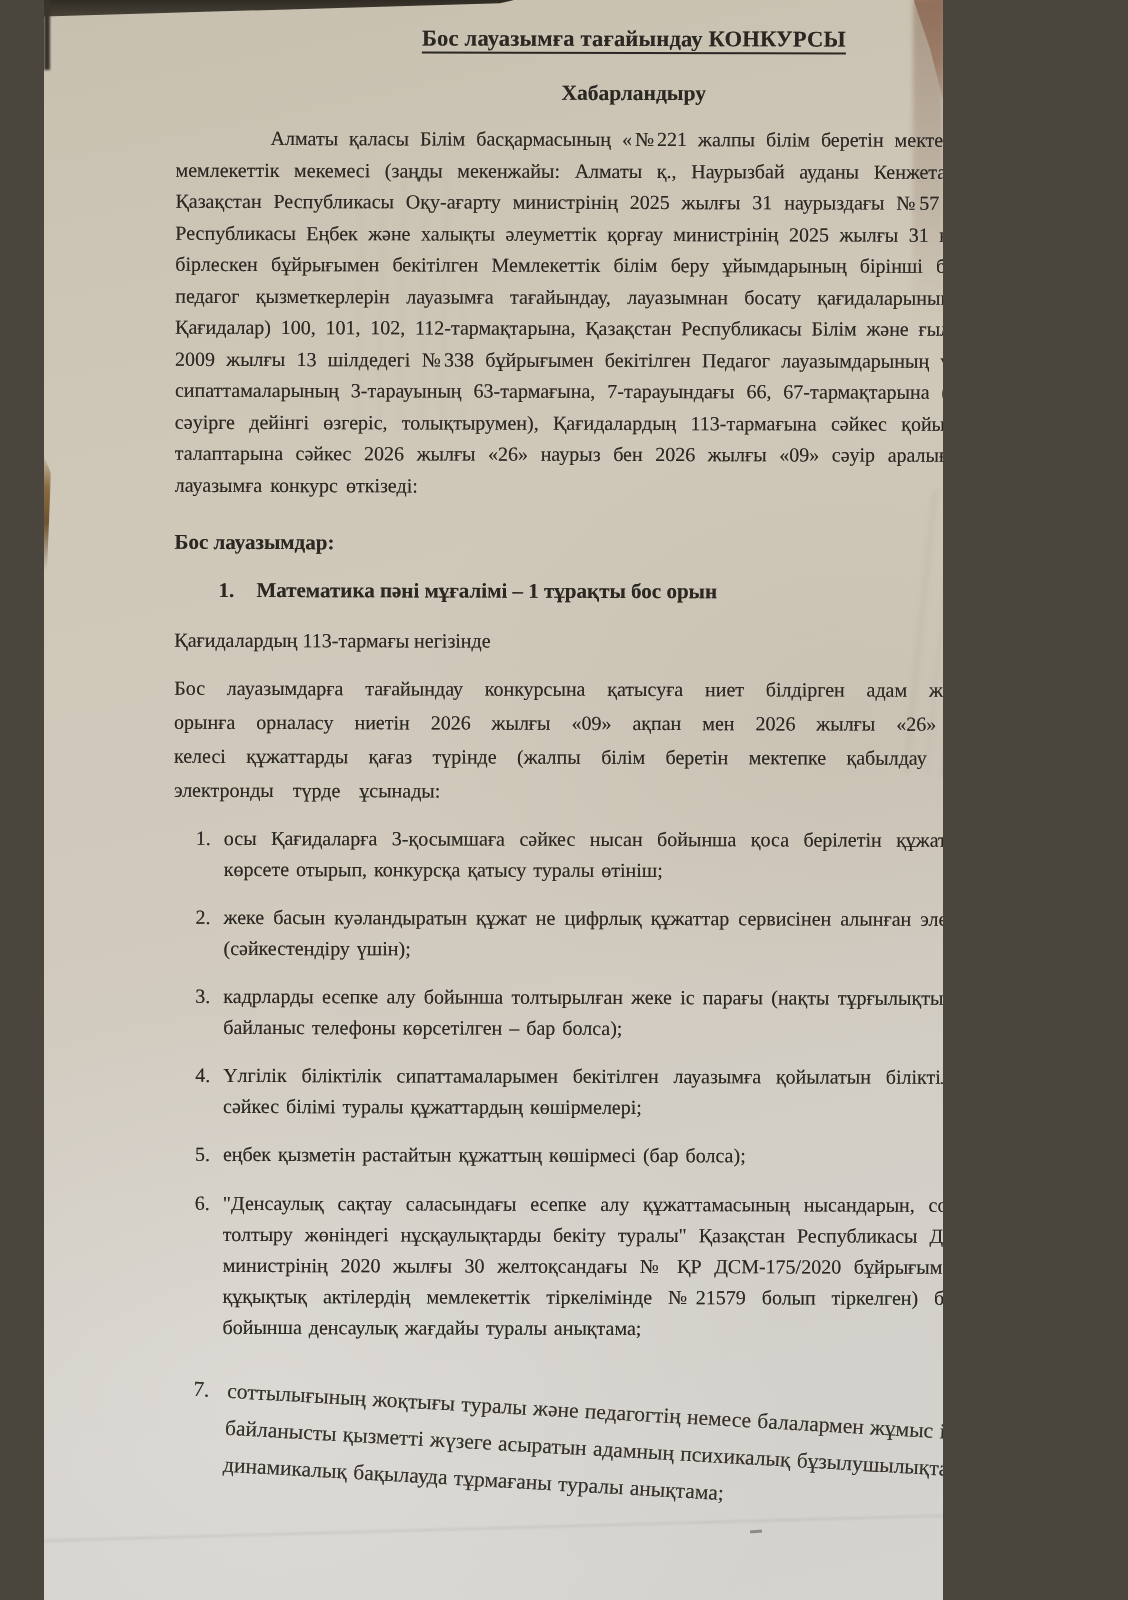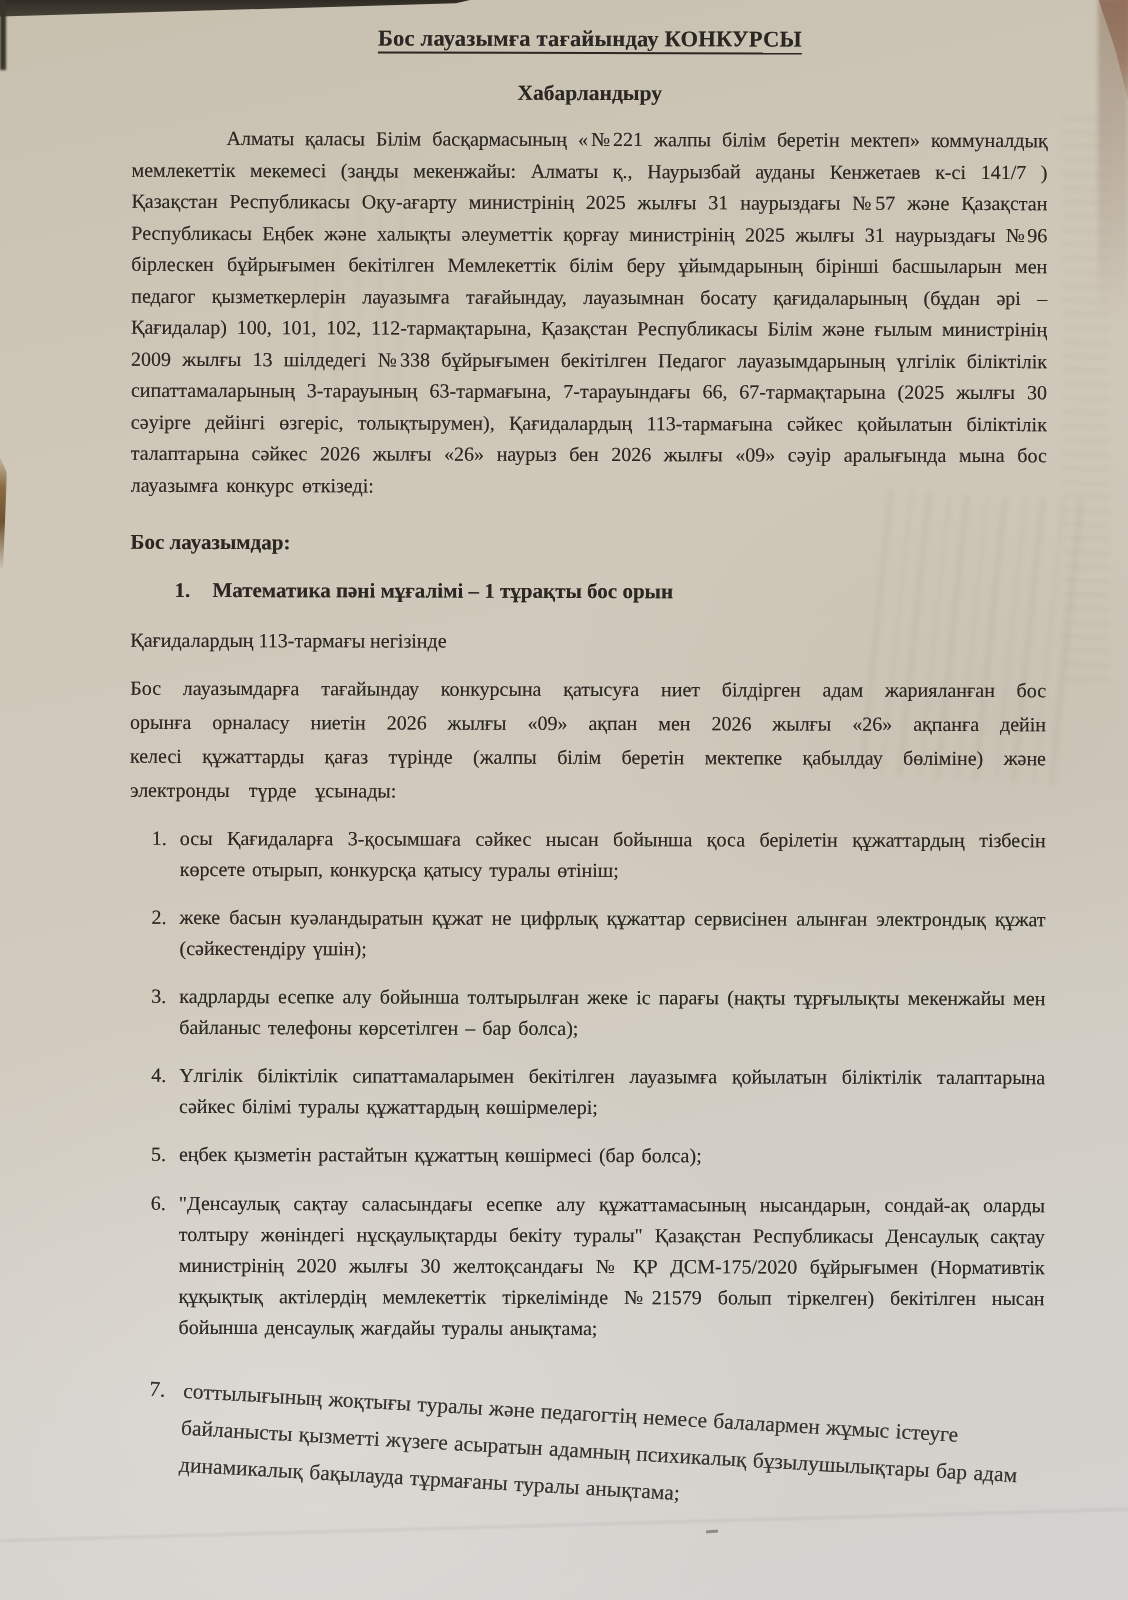--- a/index.html
+++ b/index.html
@@ -3,25 +3,26 @@
 <meta charset="utf-8">
 <style>
   html,body{margin:0;padding:0;}
   body{
     width:1128px;height:1600px;
     background:#4a463e;
     overflow:hidden;
     font-family:"Liberation Serif","DejaVu Serif",serif;
   }
   .photo{
-    position:relative;width:1128px;height:1600px;overflow:hidden;
+    position:relative;width:899px;height:1600px;overflow:hidden;
     background:
       radial-gradient(900px 700px at 25% 88%, rgba(255,255,255,0.20), rgba(255,255,255,0) 60%),
       radial-gradient(700px 500px at 90% 45%, rgba(170,160,140,0.18), rgba(170,160,140,0) 65%),
       linear-gradient(168deg,#c8c0af 0%,#cfc7b8 28%,#d1cabd 55%,#d3d0ca 80%,#d5d3d0 100%);
+    margin-left: 44px;
   }
   
   .edge-topleft{
     position:absolute;left:0;top:0;width:470px;height:18px;
     background:linear-gradient(to bottom,#2f2b24,#4b453a);
     clip-path:polygon(0 0,100% 0,97% 18%,0 92%);
     filter:blur(0.6px);
   }
   .edge-leftsliver{
     position:absolute;left:0;top:0;width:6px;height:70px;

